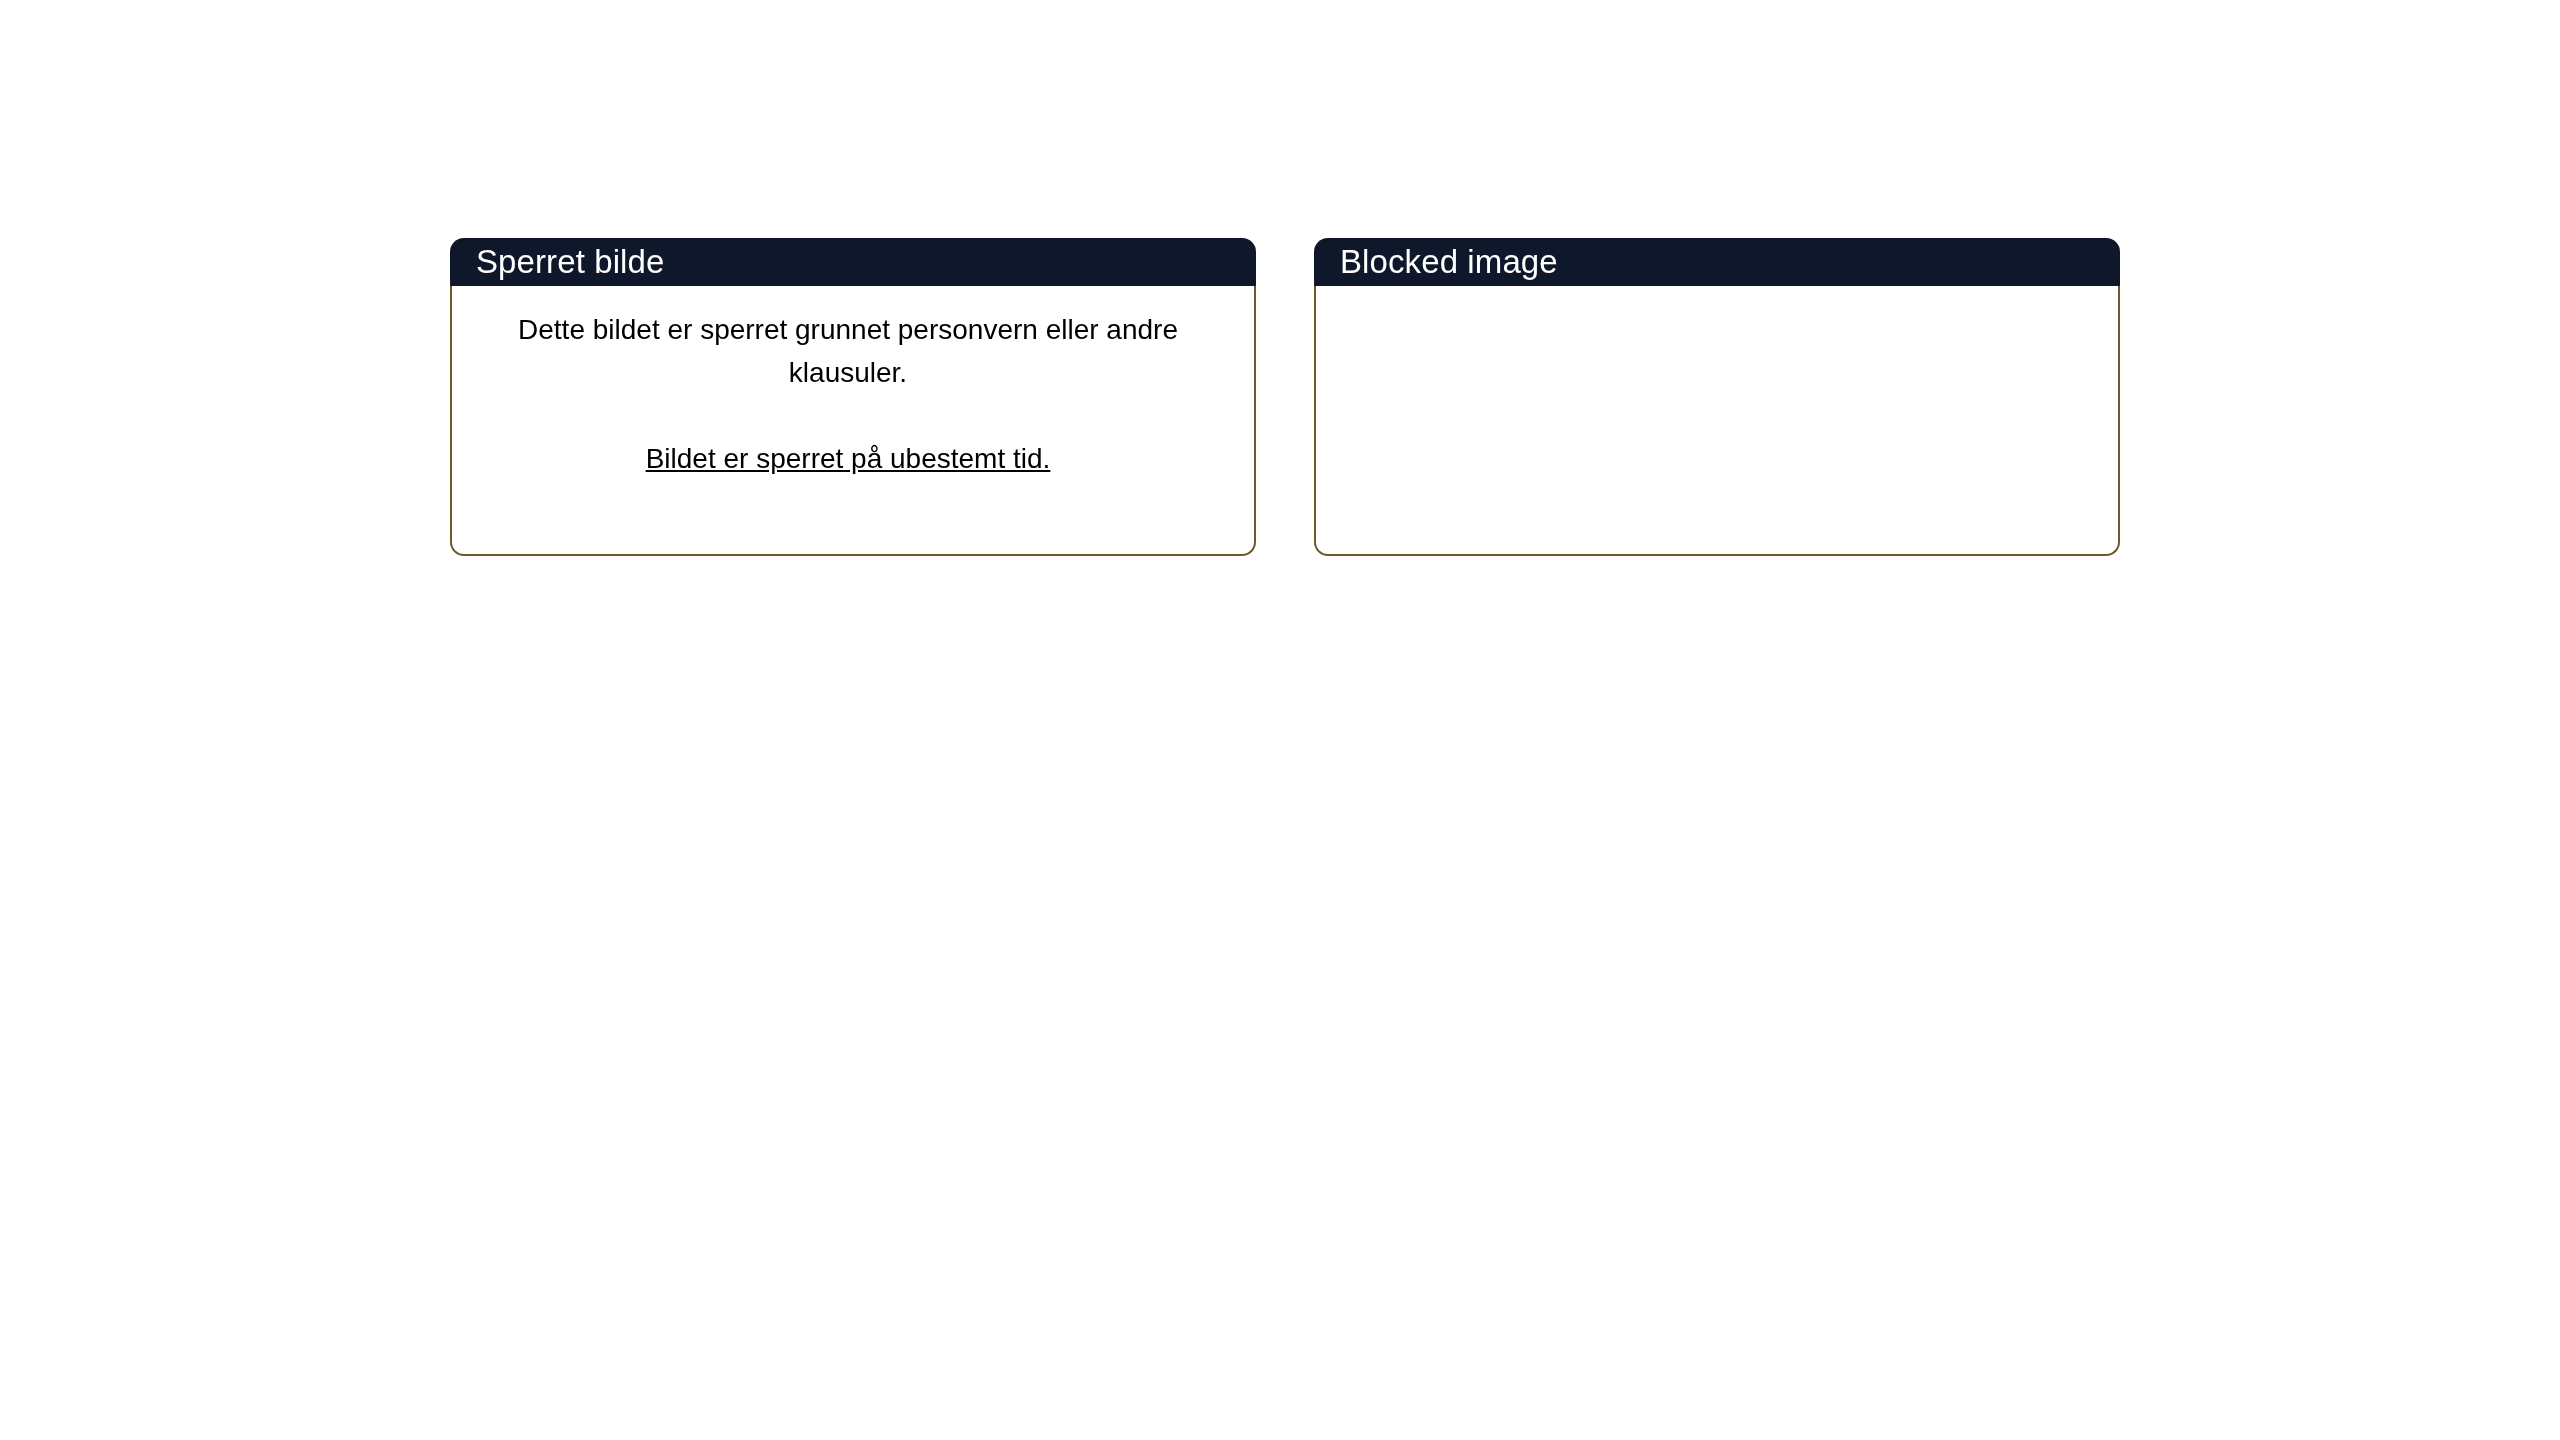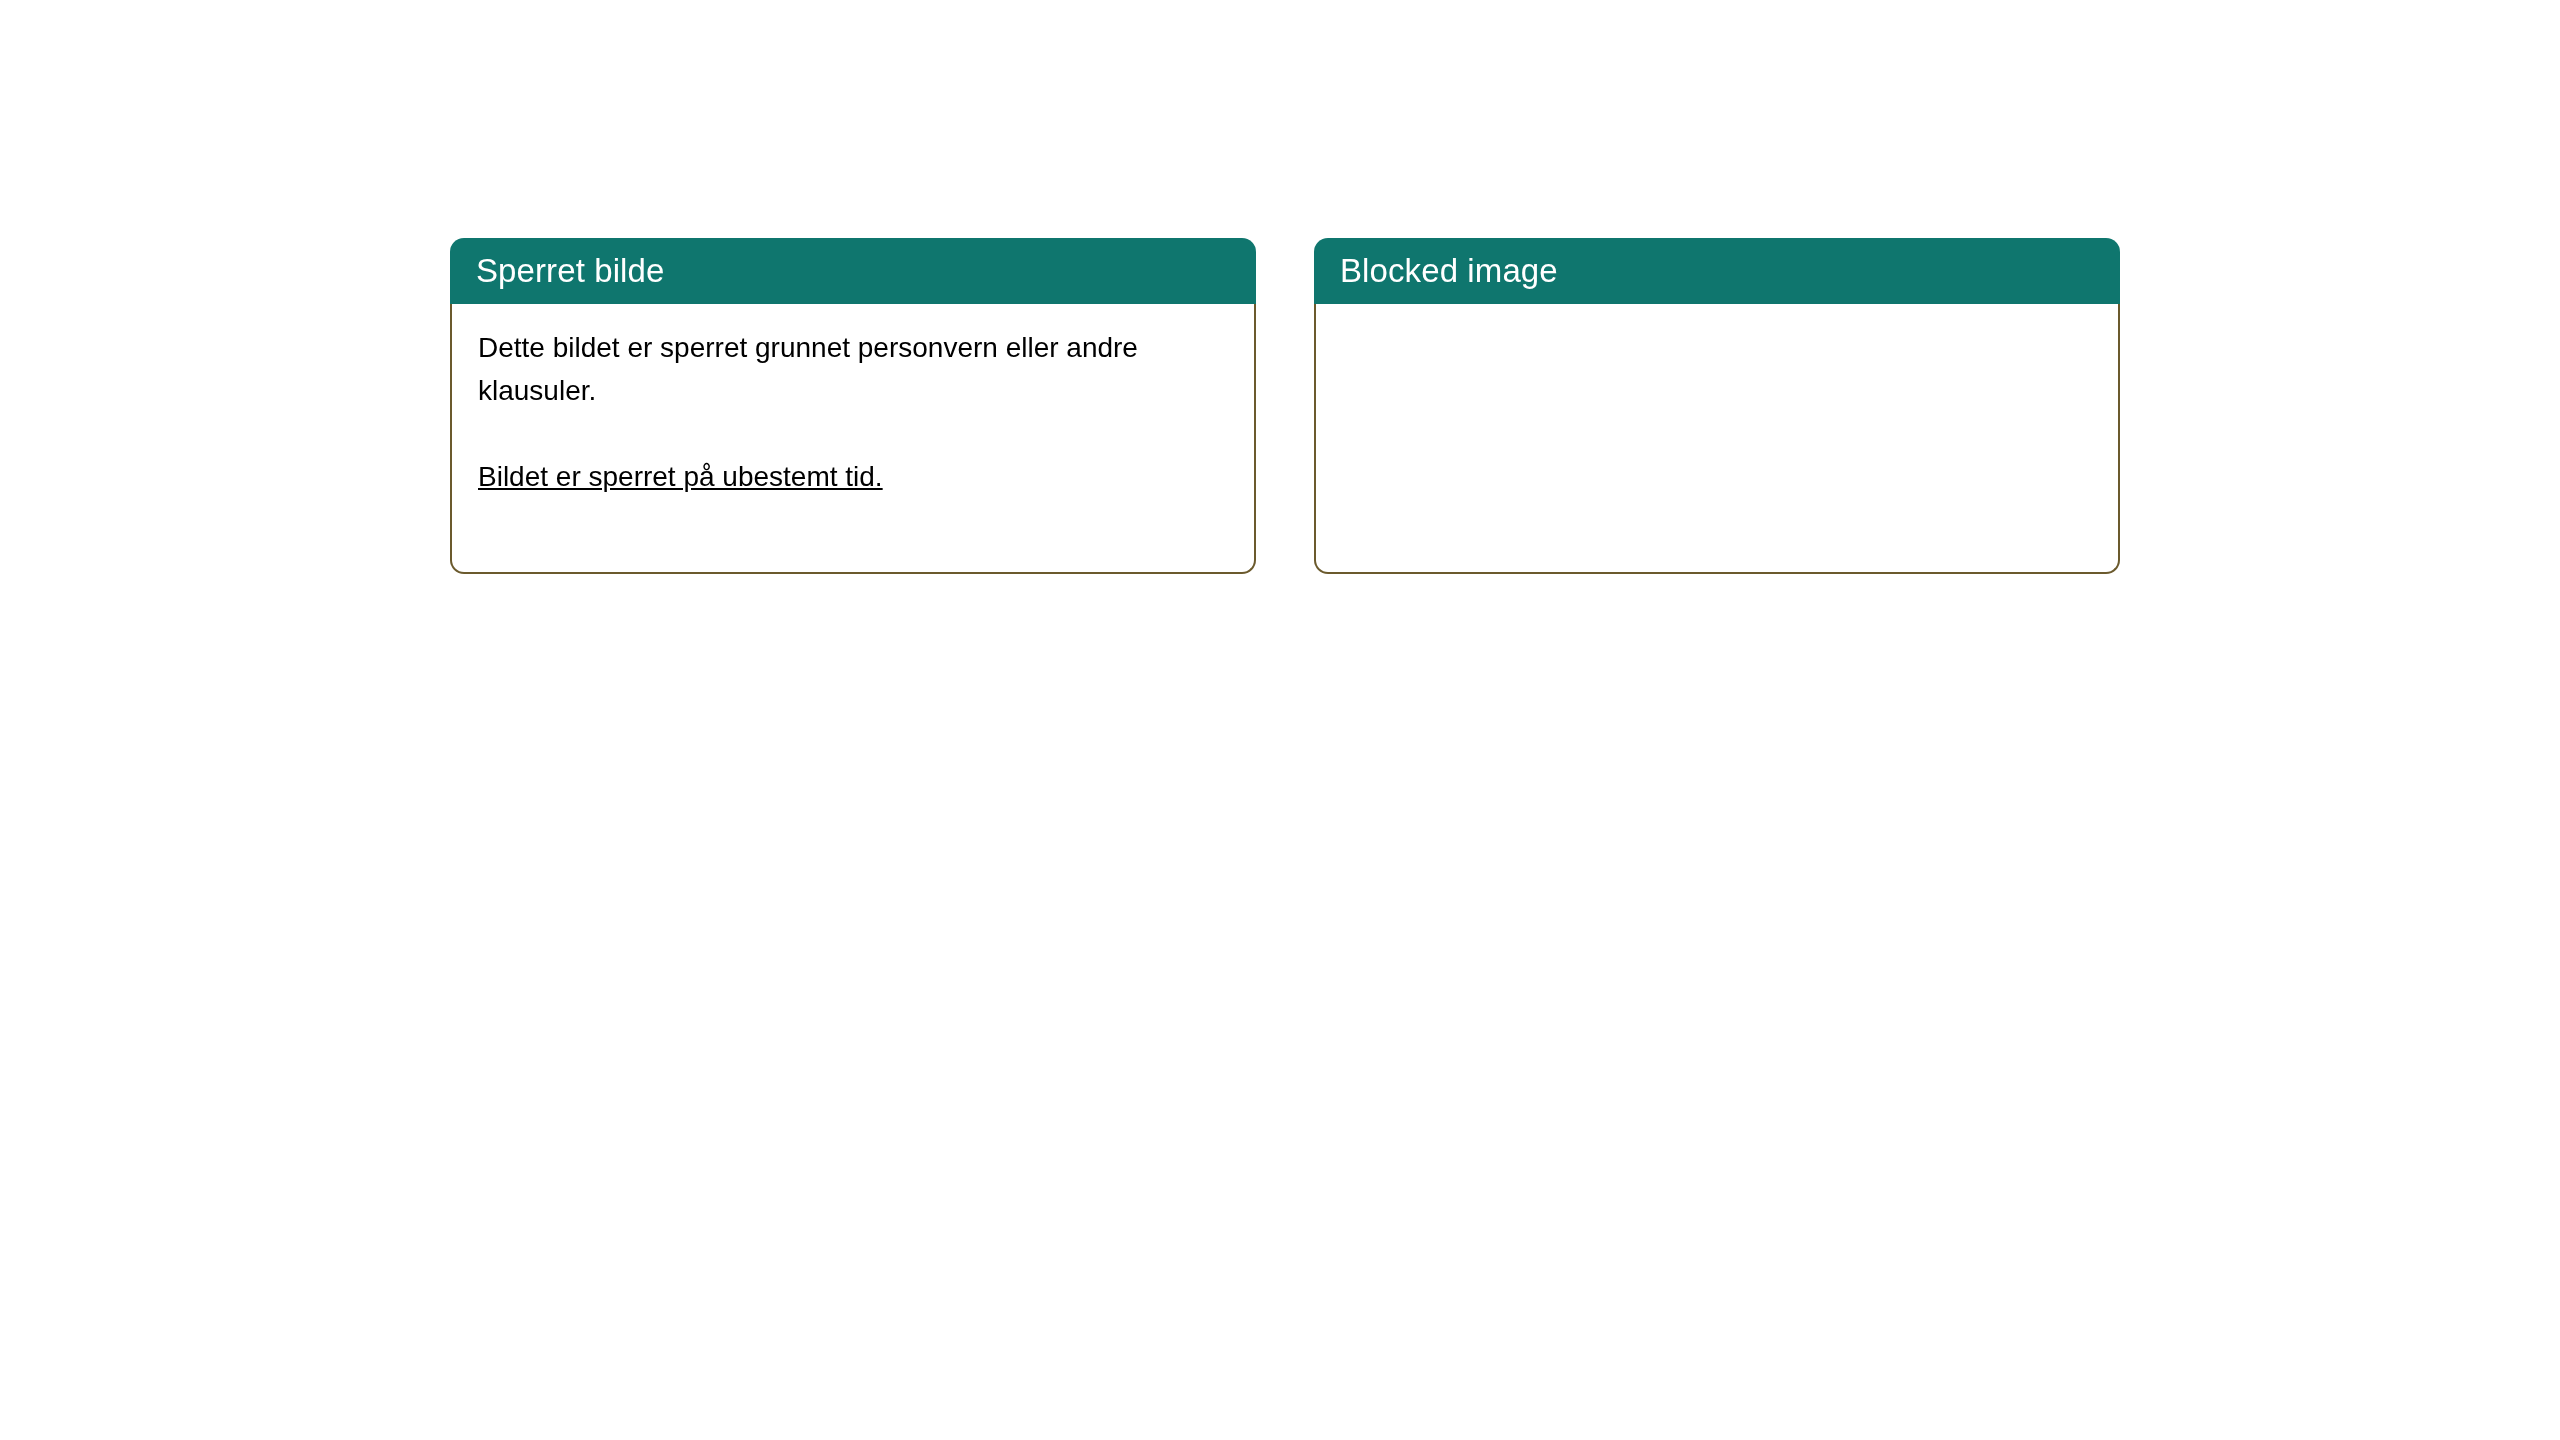--- a/index.html
+++ b/index.html
@@ -35,22 +35,22 @@
     width: 806px;
     box-sizing: border-box;
     background: #ffffff;
     border-radius: 14px;
     display: flex;
     flex-direction: column;
   }
 
   .card-header {
     box-sizing: border-box;
-    height: 66px;
-    background: #0f766e;
+    height: 48px;
+    background: #0f172a;
     border-top-left-radius: 14px;
     border-top-right-radius: 14px;
     display: flex;
     align-items: center;
     padding: 8px 26px;
     position: relative;
     z-index: 2;
   }
 
   .card-title {
@@ -73,20 +73,21 @@
     min-height: 270px;
   }
 
   .card-paragraph {
     color: #000000;
     font-size: 28px;
     line-height: 43px;
     font-weight: 400;
     margin: 0;
     max-width: 740px;
+    text-align: center;
   }
 
   .card-paragraph + .card-paragraph {
     margin-top: 43px;
     text-decoration: underline;
   }
 </style>
 </head>
 <body>
 

